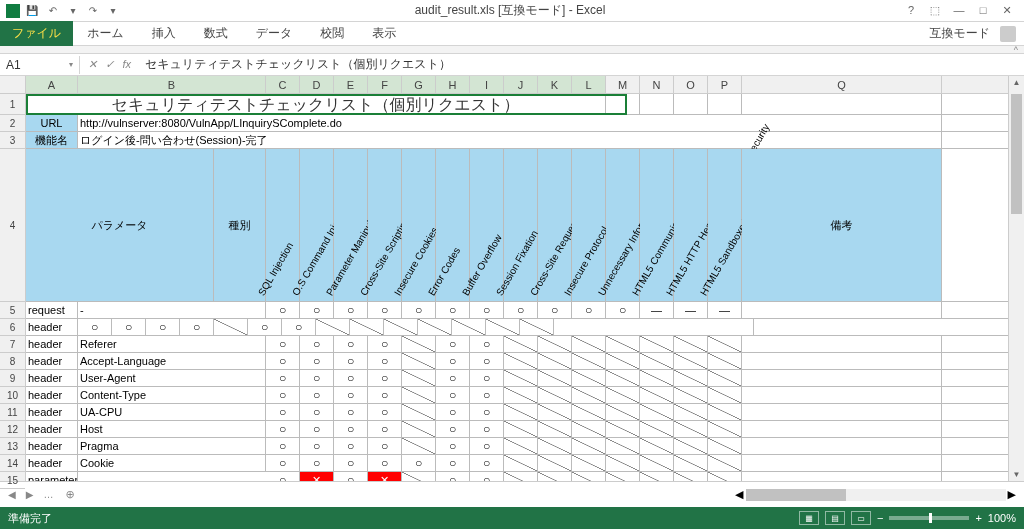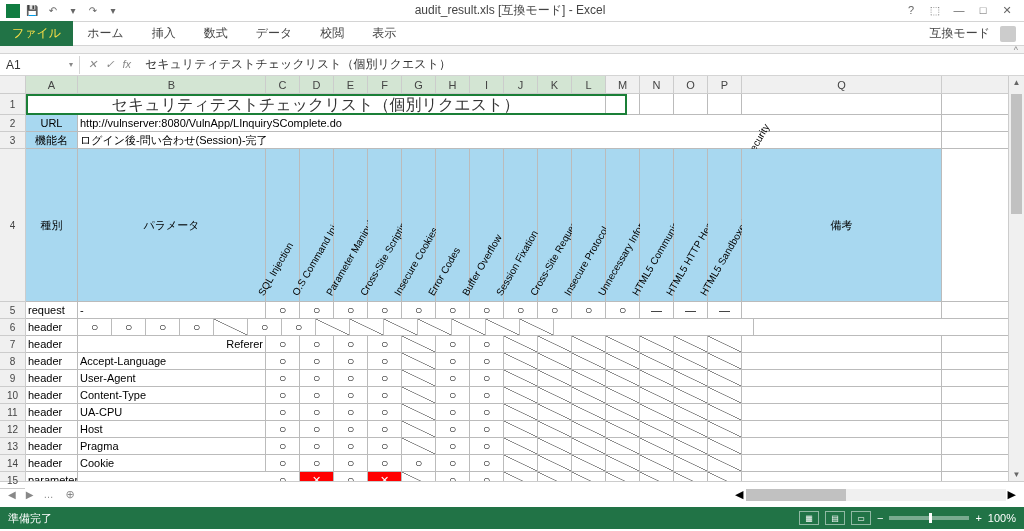--- a/index.html
+++ b/index.html
@@ -170,22 +170,22 @@
         </div>
         <div class="row">
           <div class="cell hdr-blue lbl" style="width: 52px;">URL</div>
           <div class="cell " style="width: 864px;">http://vulnserver:8080/VulnApp/LInquirySComplete.do</div>
         </div>
         <div class="row">
           <div class="cell hdr-blue lbl" style="width: 52px;">機能名</div>
           <div class="cell " style="width: 864px;">ログイン後-問い合わせ(Session)-完了</div>
         </div>
         <div class="row tall">
+          <div class="cell hdr-blue lbl" style="width: 188px; line-height: 153px;">パラメータ</div>
           <div class="cell hdr-blue lbl" style="width: 52px; line-height: 153px;">種別</div>
-          <div class="cell hdr-blue lbl" style="width: 188px; line-height: 153px;">パラメータ</div>
           <div class="cell hdr-blue diag-cell" style="width: 34px;">
             <span class="diag-text">SQL Injection</span>
           </div>
           <div class="cell hdr-blue diag-cell" style="width: 34px;">
             <span class="diag-text">O.S Command Injection</span>
           </div>
           <div class="cell hdr-blue diag-cell" style="width: 34px;">
             <span class="diag-text">Parameter Manipulation</span>
           </div>
           <div class="cell hdr-blue diag-cell" style="width: 34px;">
@@ -255,21 +255,21 @@
           <div class="cell slash" style="width: 34px;"></div>
           <div class="cell slash" style="width: 34px;"></div>
           <div class="cell slash" style="width: 34px;"></div>
           <div class="cell slash" style="width: 34px;"></div>
           <div class="cell slash" style="width: 34px;"></div>
           <div class="cell slash" style="width: 34px;"></div>
           <div class="cell " style="width: 200px;"></div>
         </div>
         <div class="row">
           <div class="cell " style="width: 52px;">header</div>
-          <div class="cell " style="width: 188px; text-align: right;">Referer</div>
+          <div class="cell " style="width: 188px;">Referer</div>
           <div class="cell circle" style="width: 34px;">○</div>
           <div class="cell circle" style="width: 34px;">○</div>
           <div class="cell circle" style="width: 34px;">○</div>
           <div class="cell circle" style="width: 34px;">○</div>
           <div class="cell slash" style="width: 34px;"></div>
           <div class="cell circle" style="width: 34px;">○</div>
           <div class="cell circle" style="width: 34px;">○</div>
           <div class="cell slash" style="width: 34px;"></div>
           <div class="cell slash" style="width: 34px;"></div>
           <div class="cell slash" style="width: 34px;"></div>

